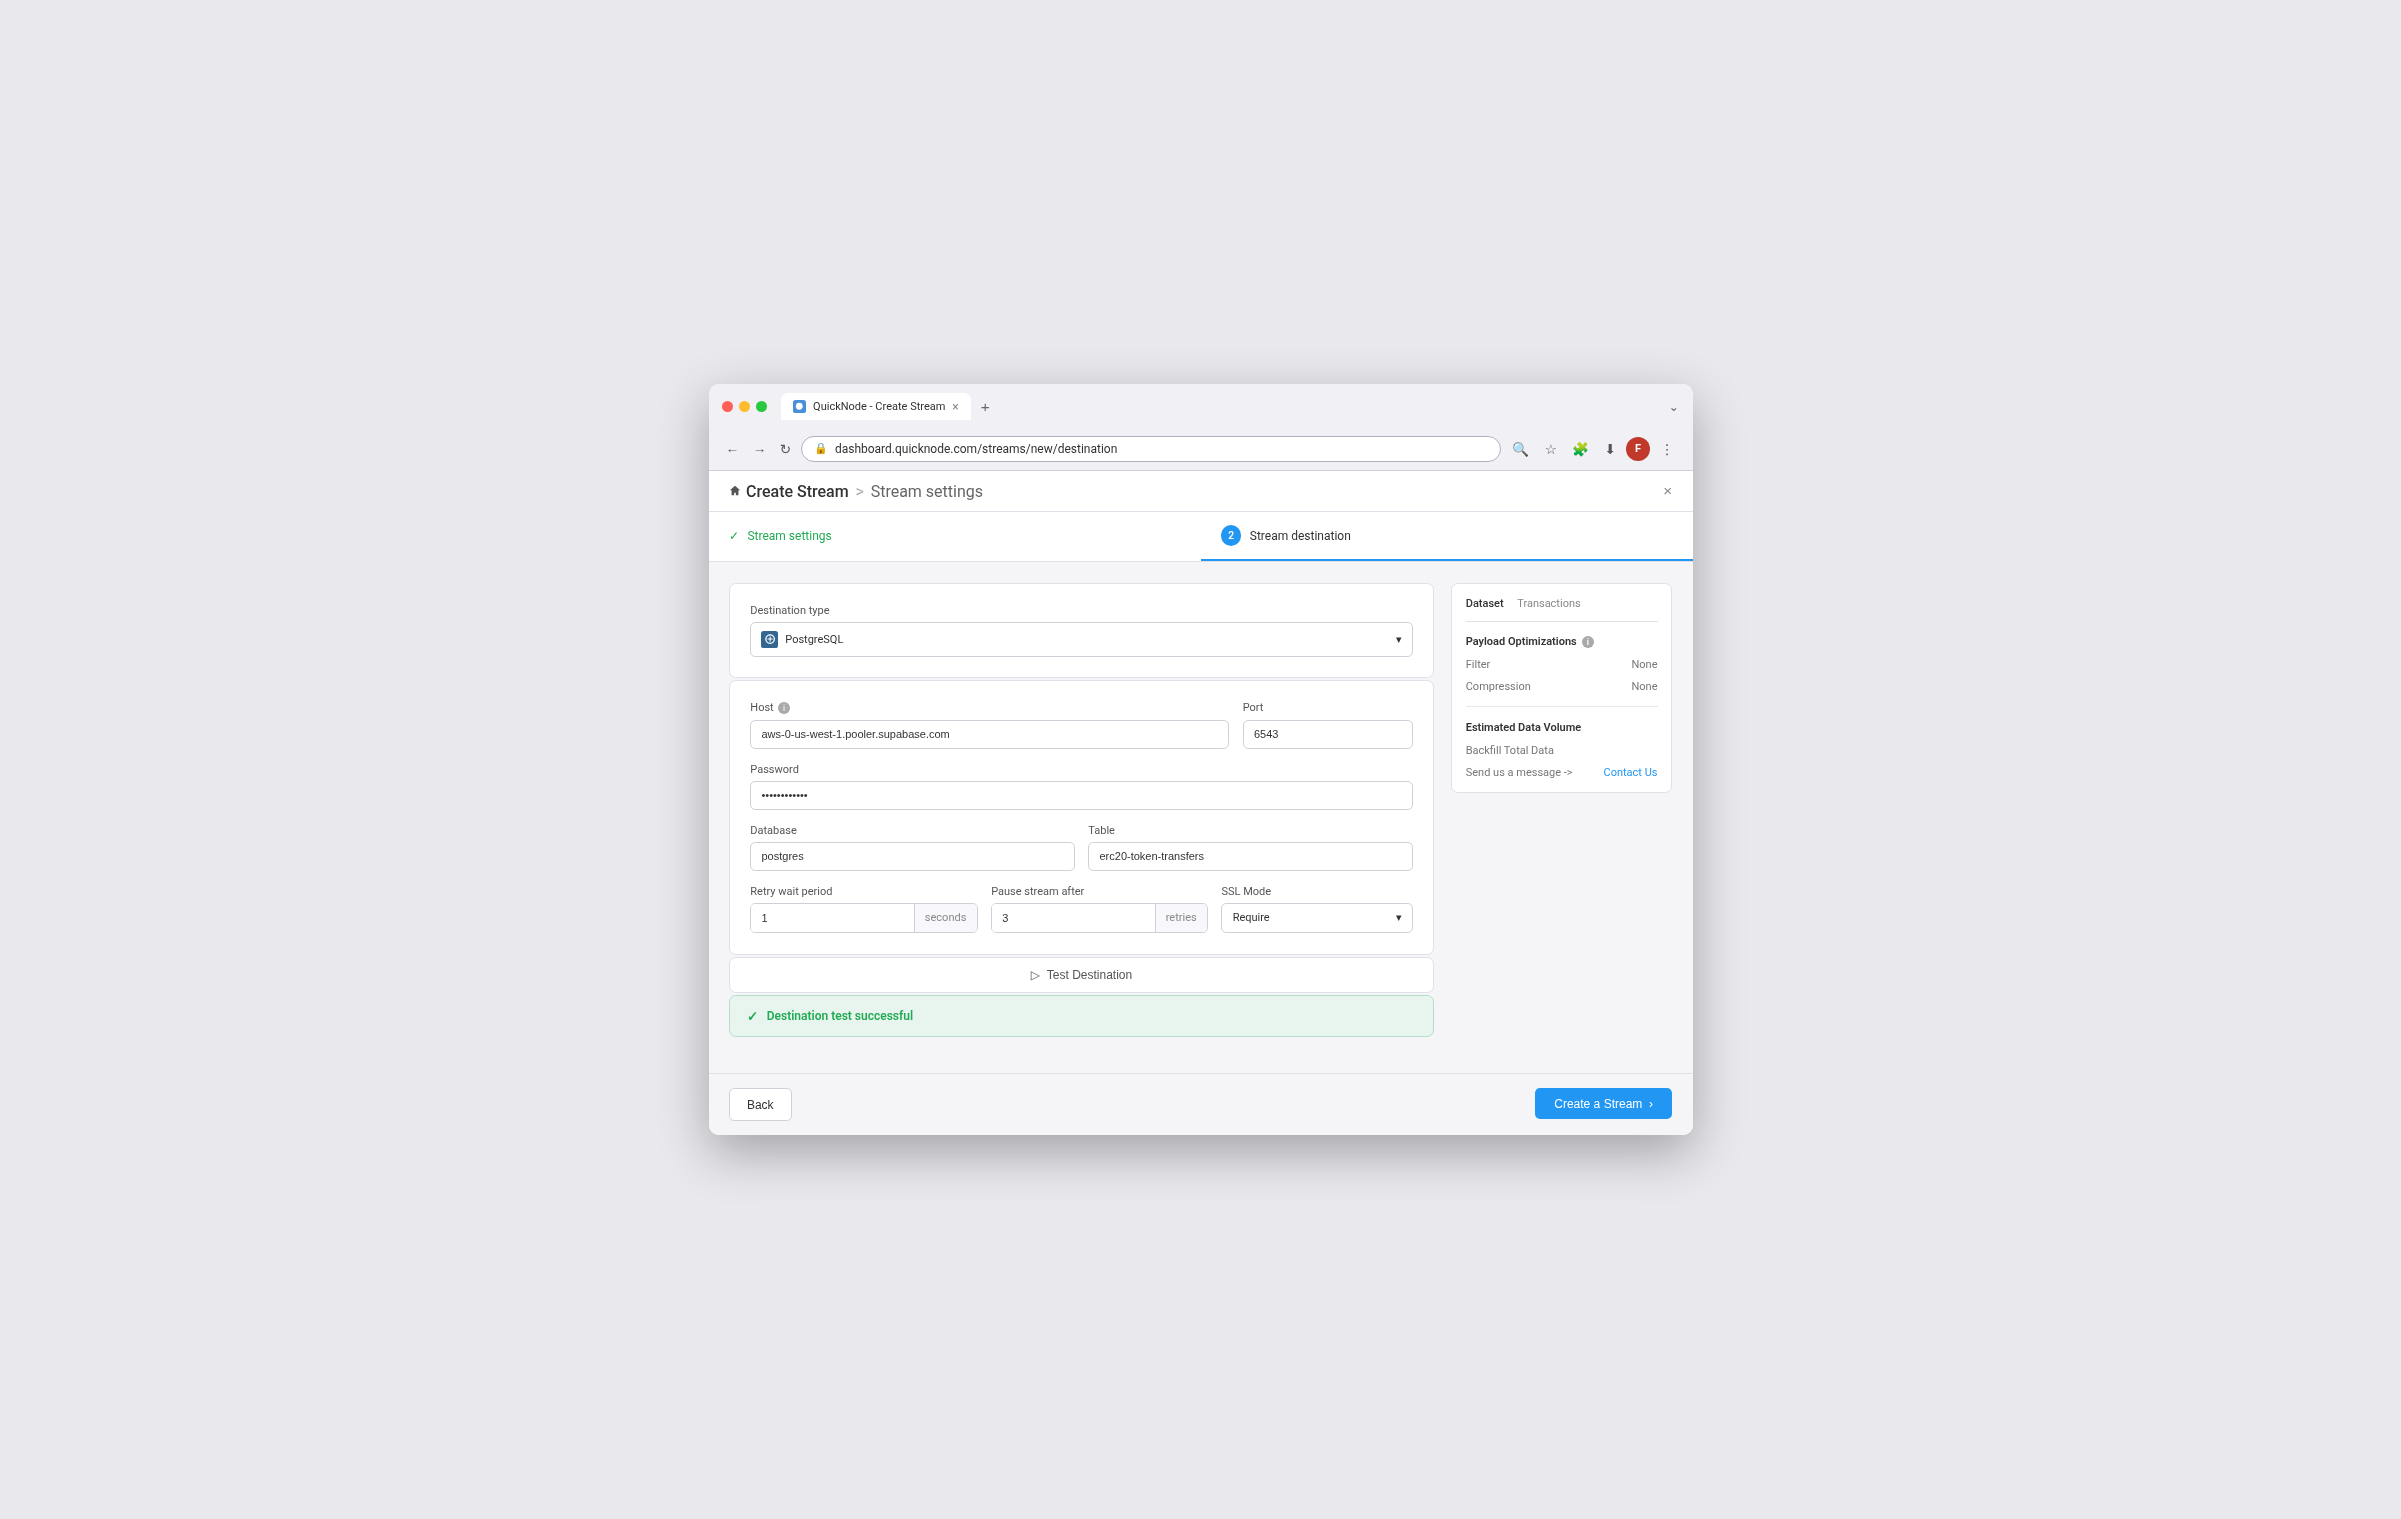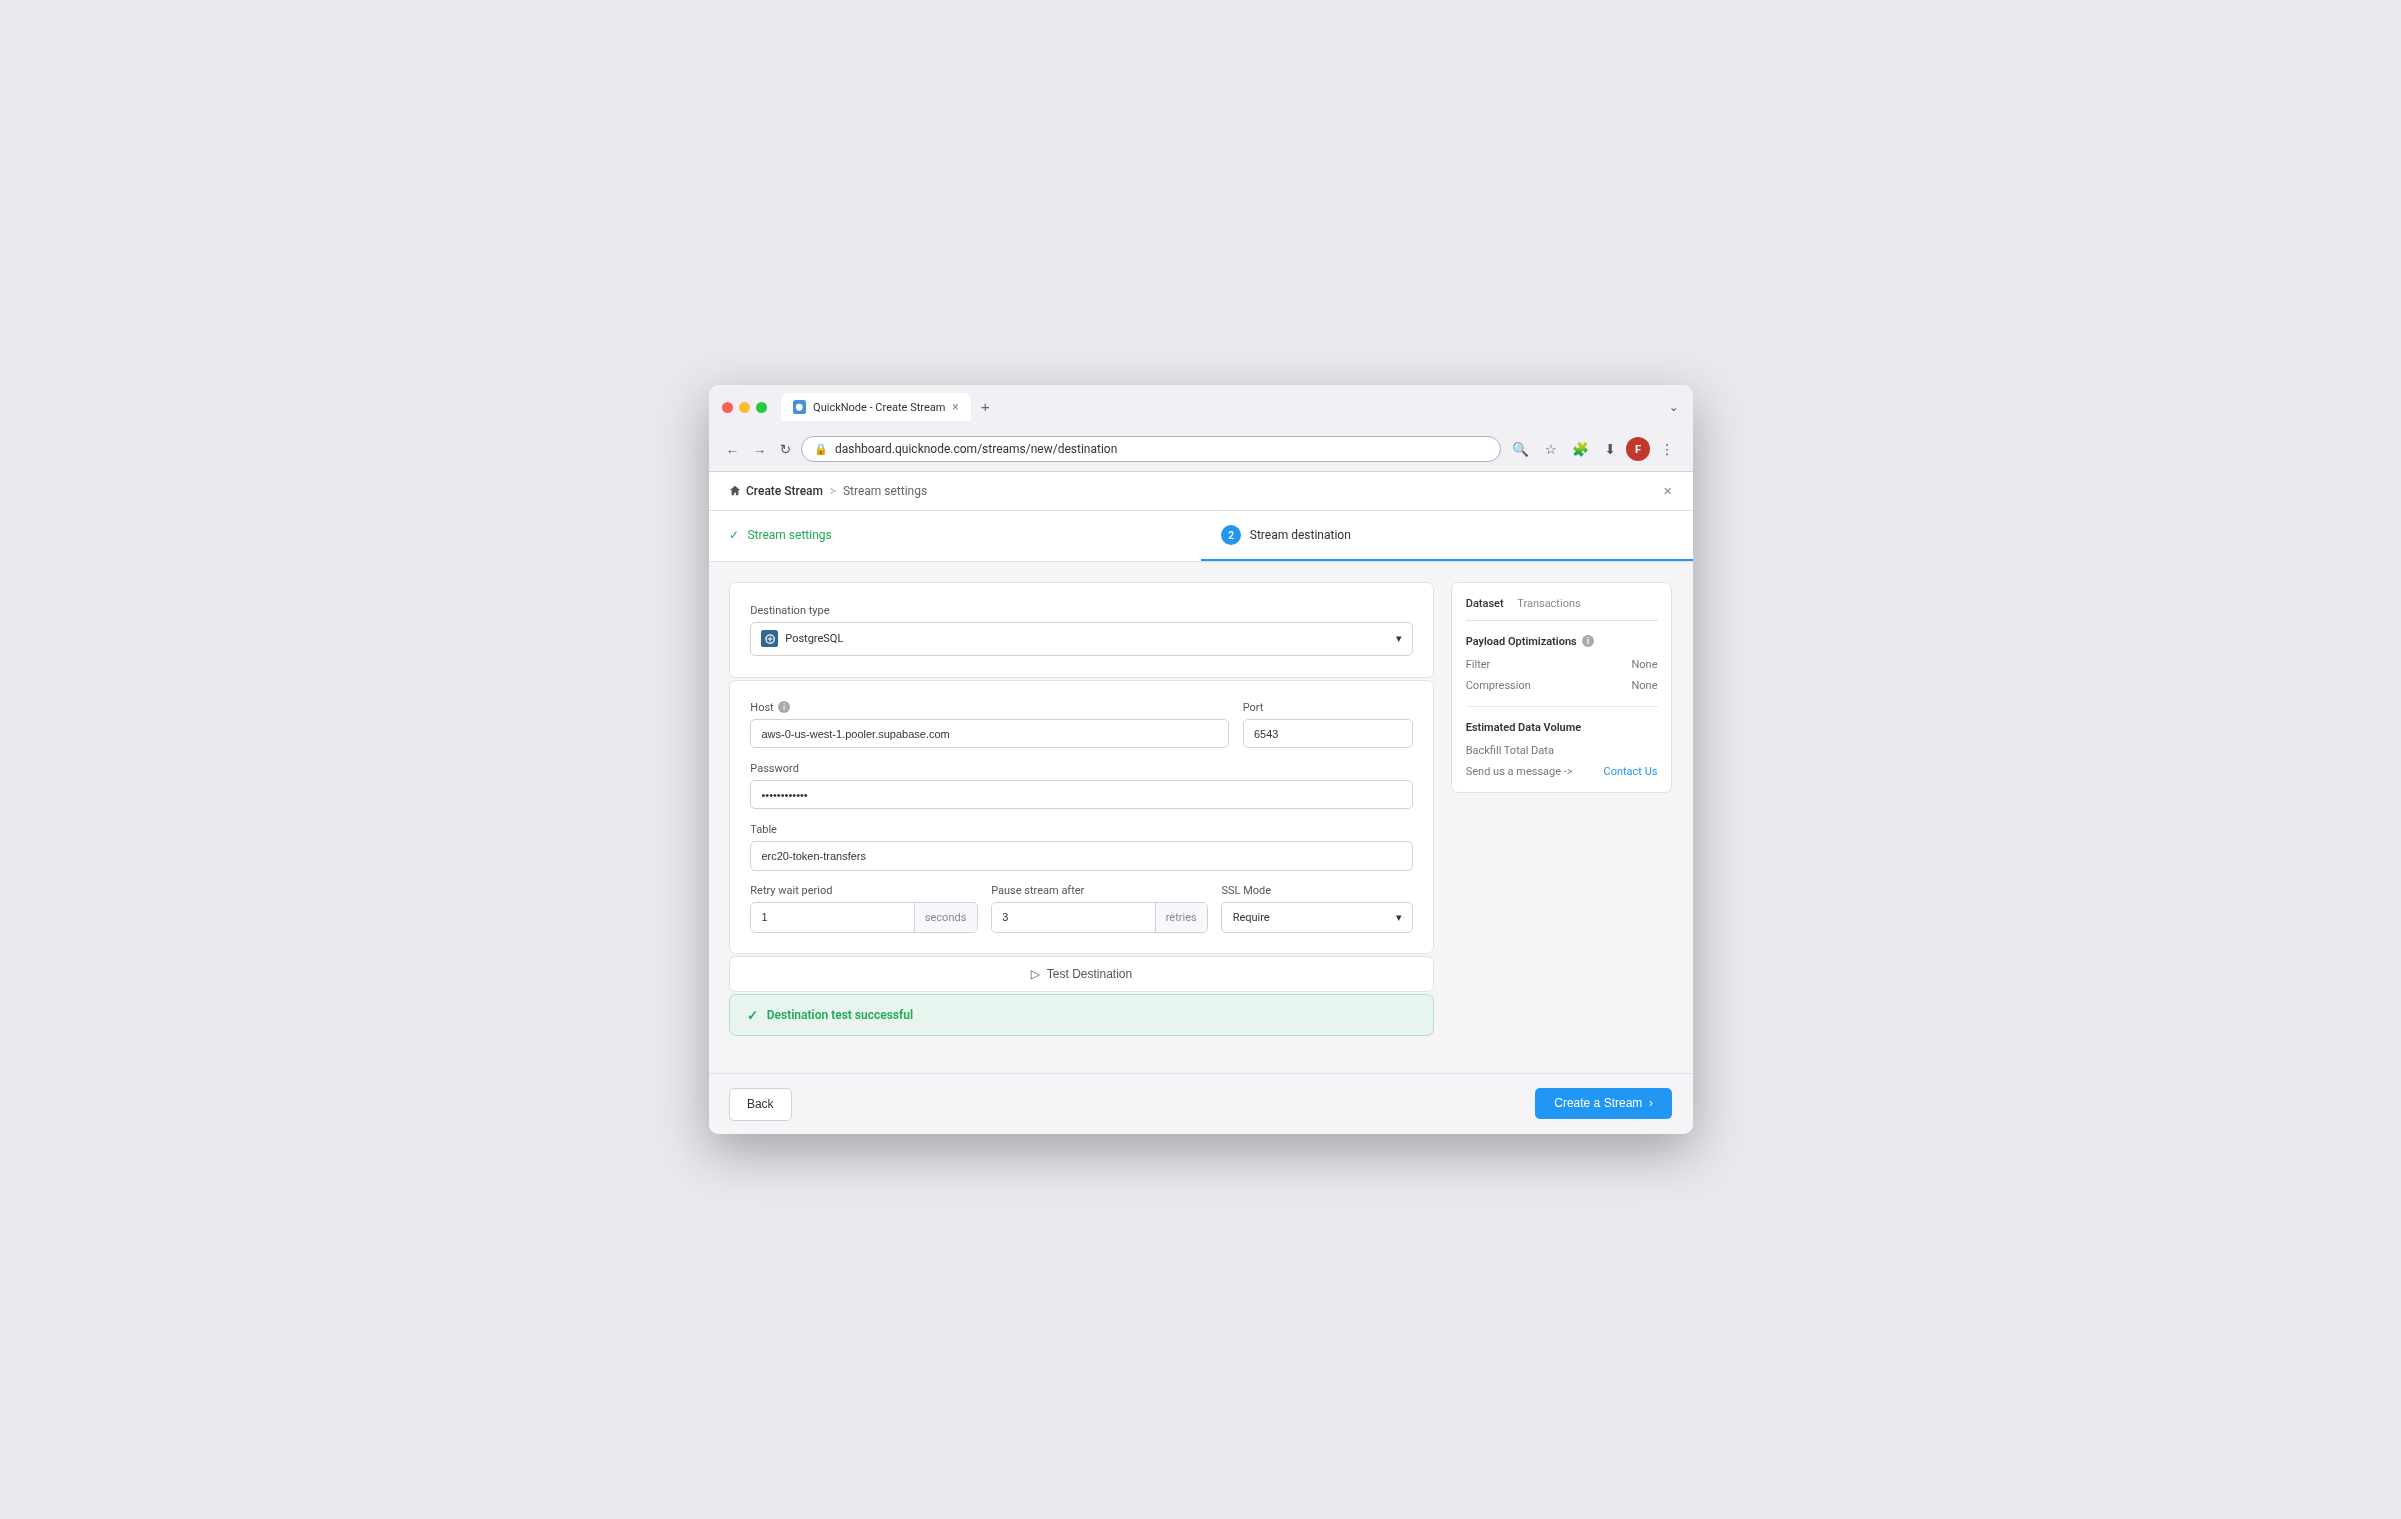--- a/index.html
+++ b/index.html
@@ -163,21 +163,21 @@
       border-bottom: 0.9px solid #e0e0e8;
       padding: 10.2px 20.4px;
       display: flex;
       align-items: center;
       justify-content: space-between;
     }
     .breadcrumb {
       display: flex;
       align-items: center;
       gap: 6.8px;
-      font-size: 12px;
+      font-size: 16px;
       color: #555;
     }
     .breadcrumb-home {
       display: flex;
       align-items: center;
       gap: 5.1px;
       color: #333;
       font-weight: 500;
     }
     .breadcrumb-sep { color: #aaa; }
@@ -606,20 +606,24 @@
 
           <div class="form-row" style="margin-top:13.6px;">
             <div class="form-col">
               <div class="form-field-label">Password</div>
               <input class="form-input" type="password" value="••••••••••••" style="">
             </div>
           </div>
 
           <div class="form-row" style="margin-top:13.6px;">
             <div class="form-col">
+              <div class="form-field-label">Database</div>
+              <input class="form-input" type="text" value="postgres" style="">
+            </div>
+            <div class="form-col">
               <div class="form-field-label">Table</div>
               <input class="form-input" type="text" value="erc20-token-transfers" style="">
             </div>
           </div>
 
           <div class="form-row" style="margin-top:13.6px;">
             <div class="form-col">
               <div class="form-field-label">Retry wait period</div>
               <div class="input-with-suffix">
                 <input type="text" value="1" style="">

